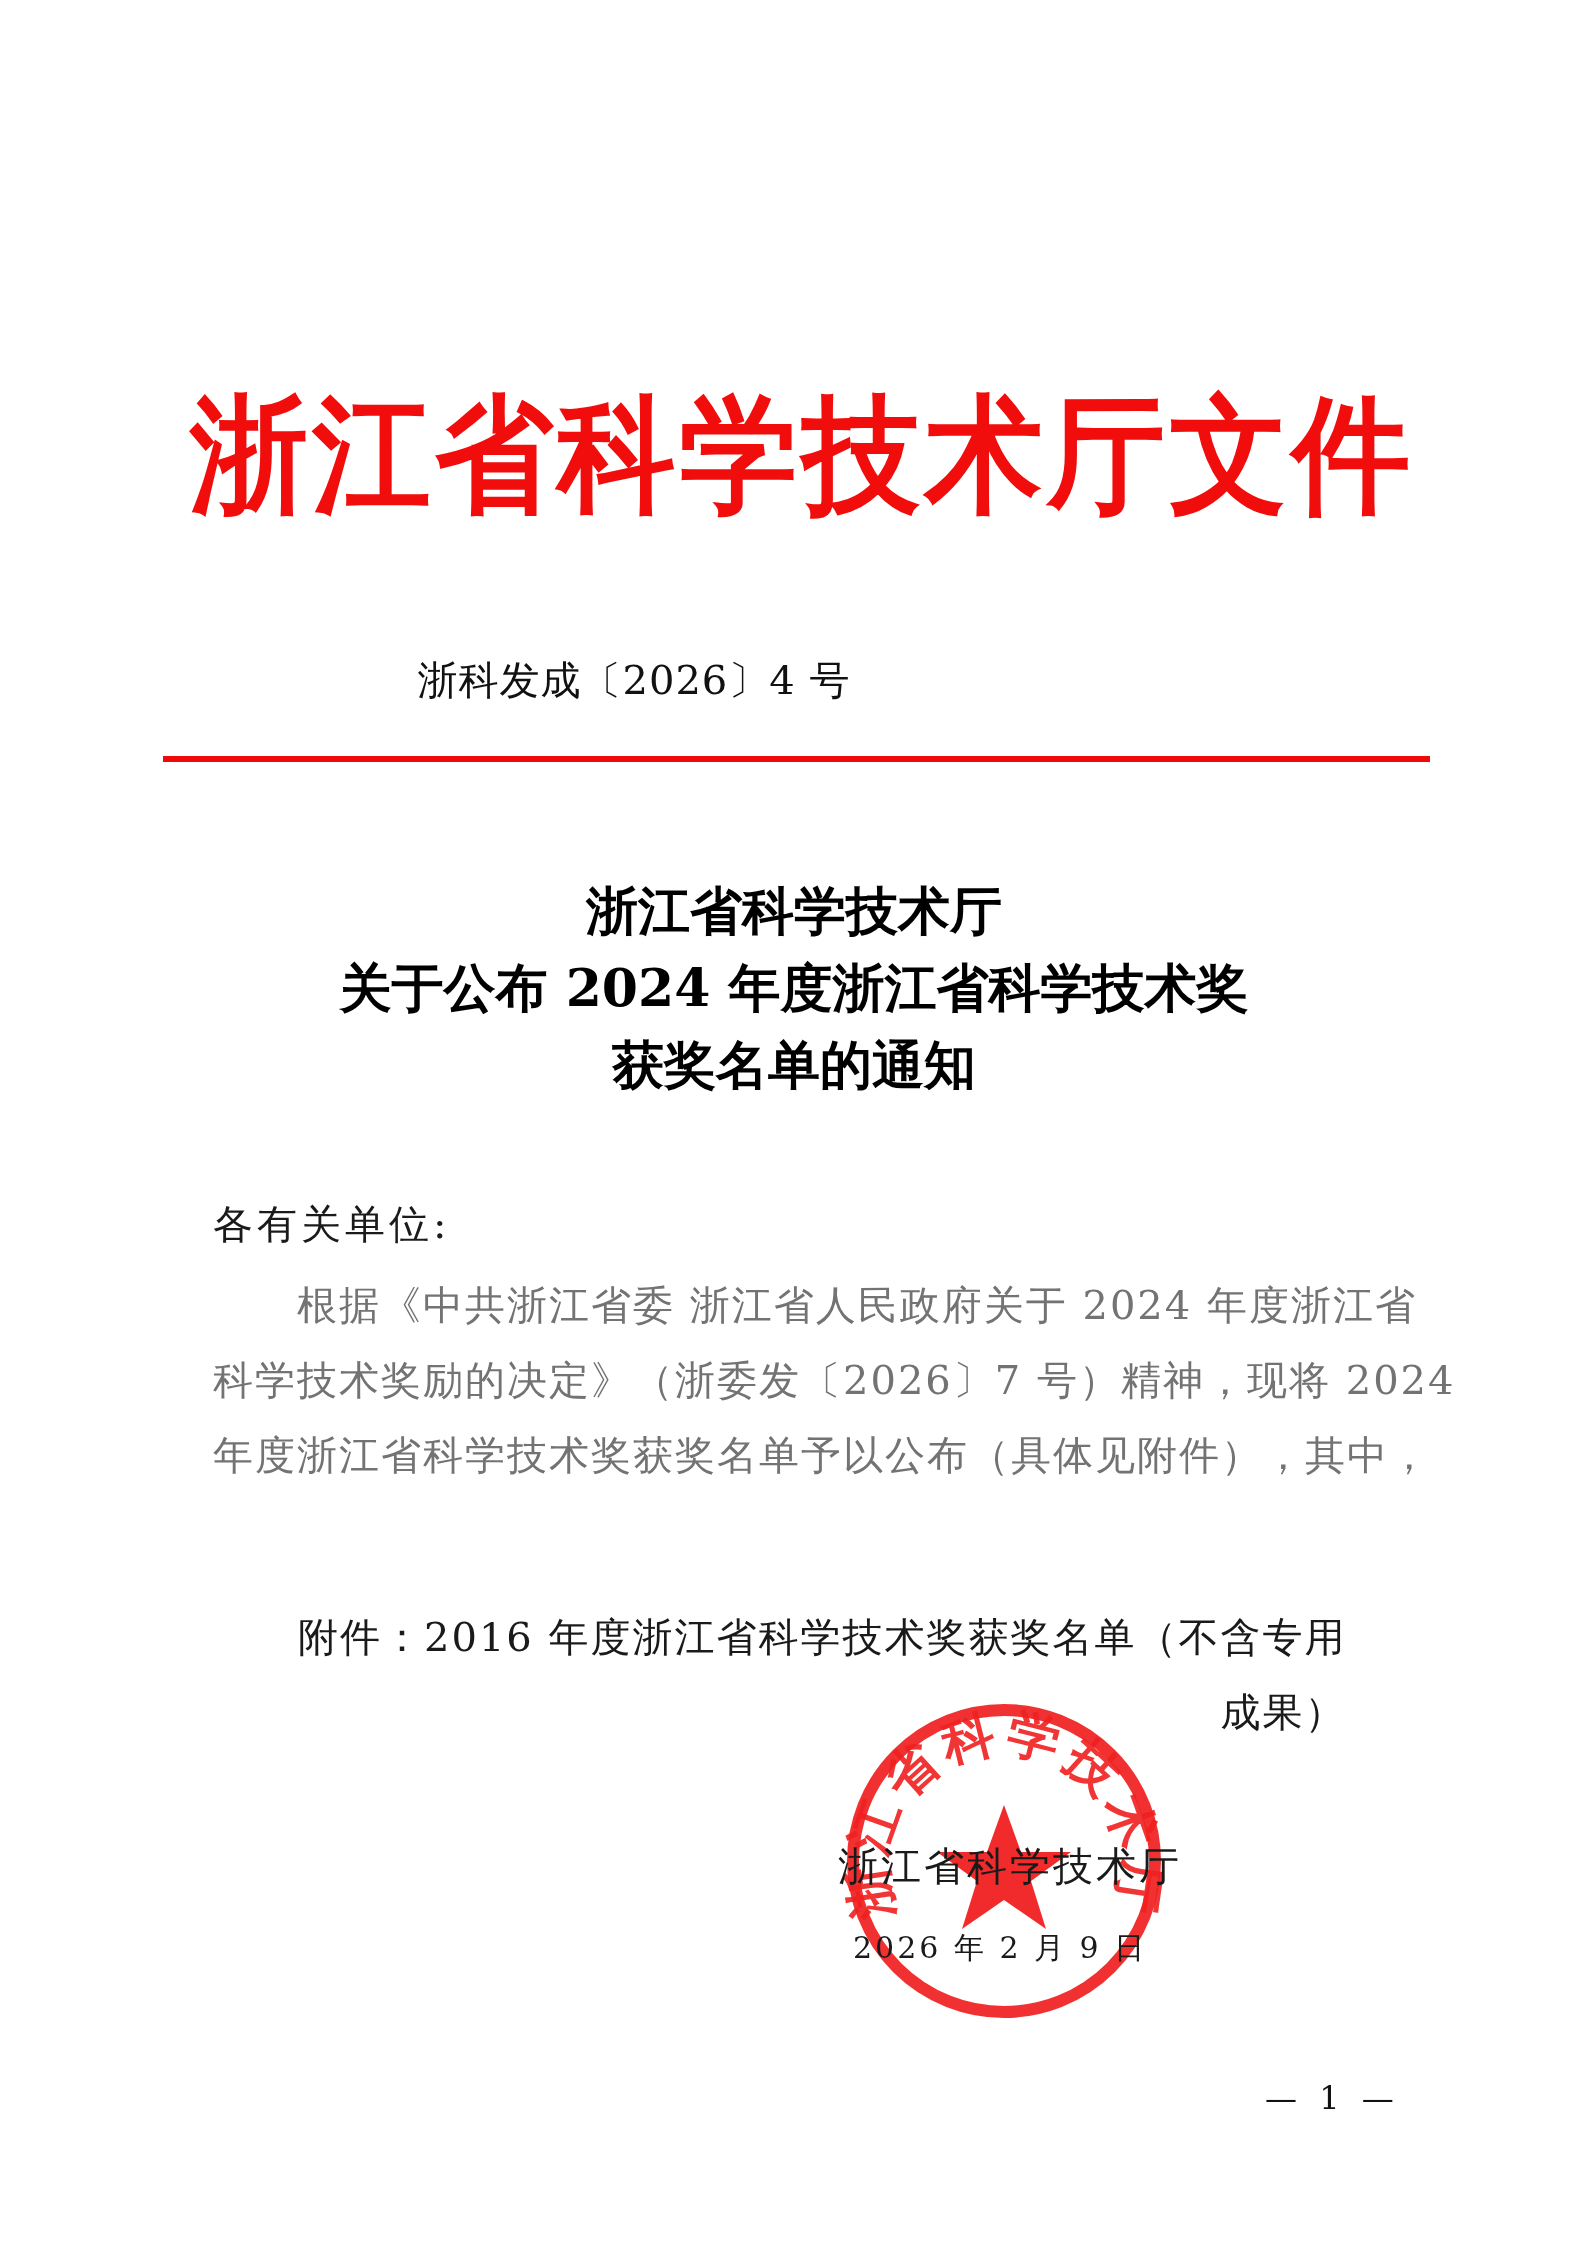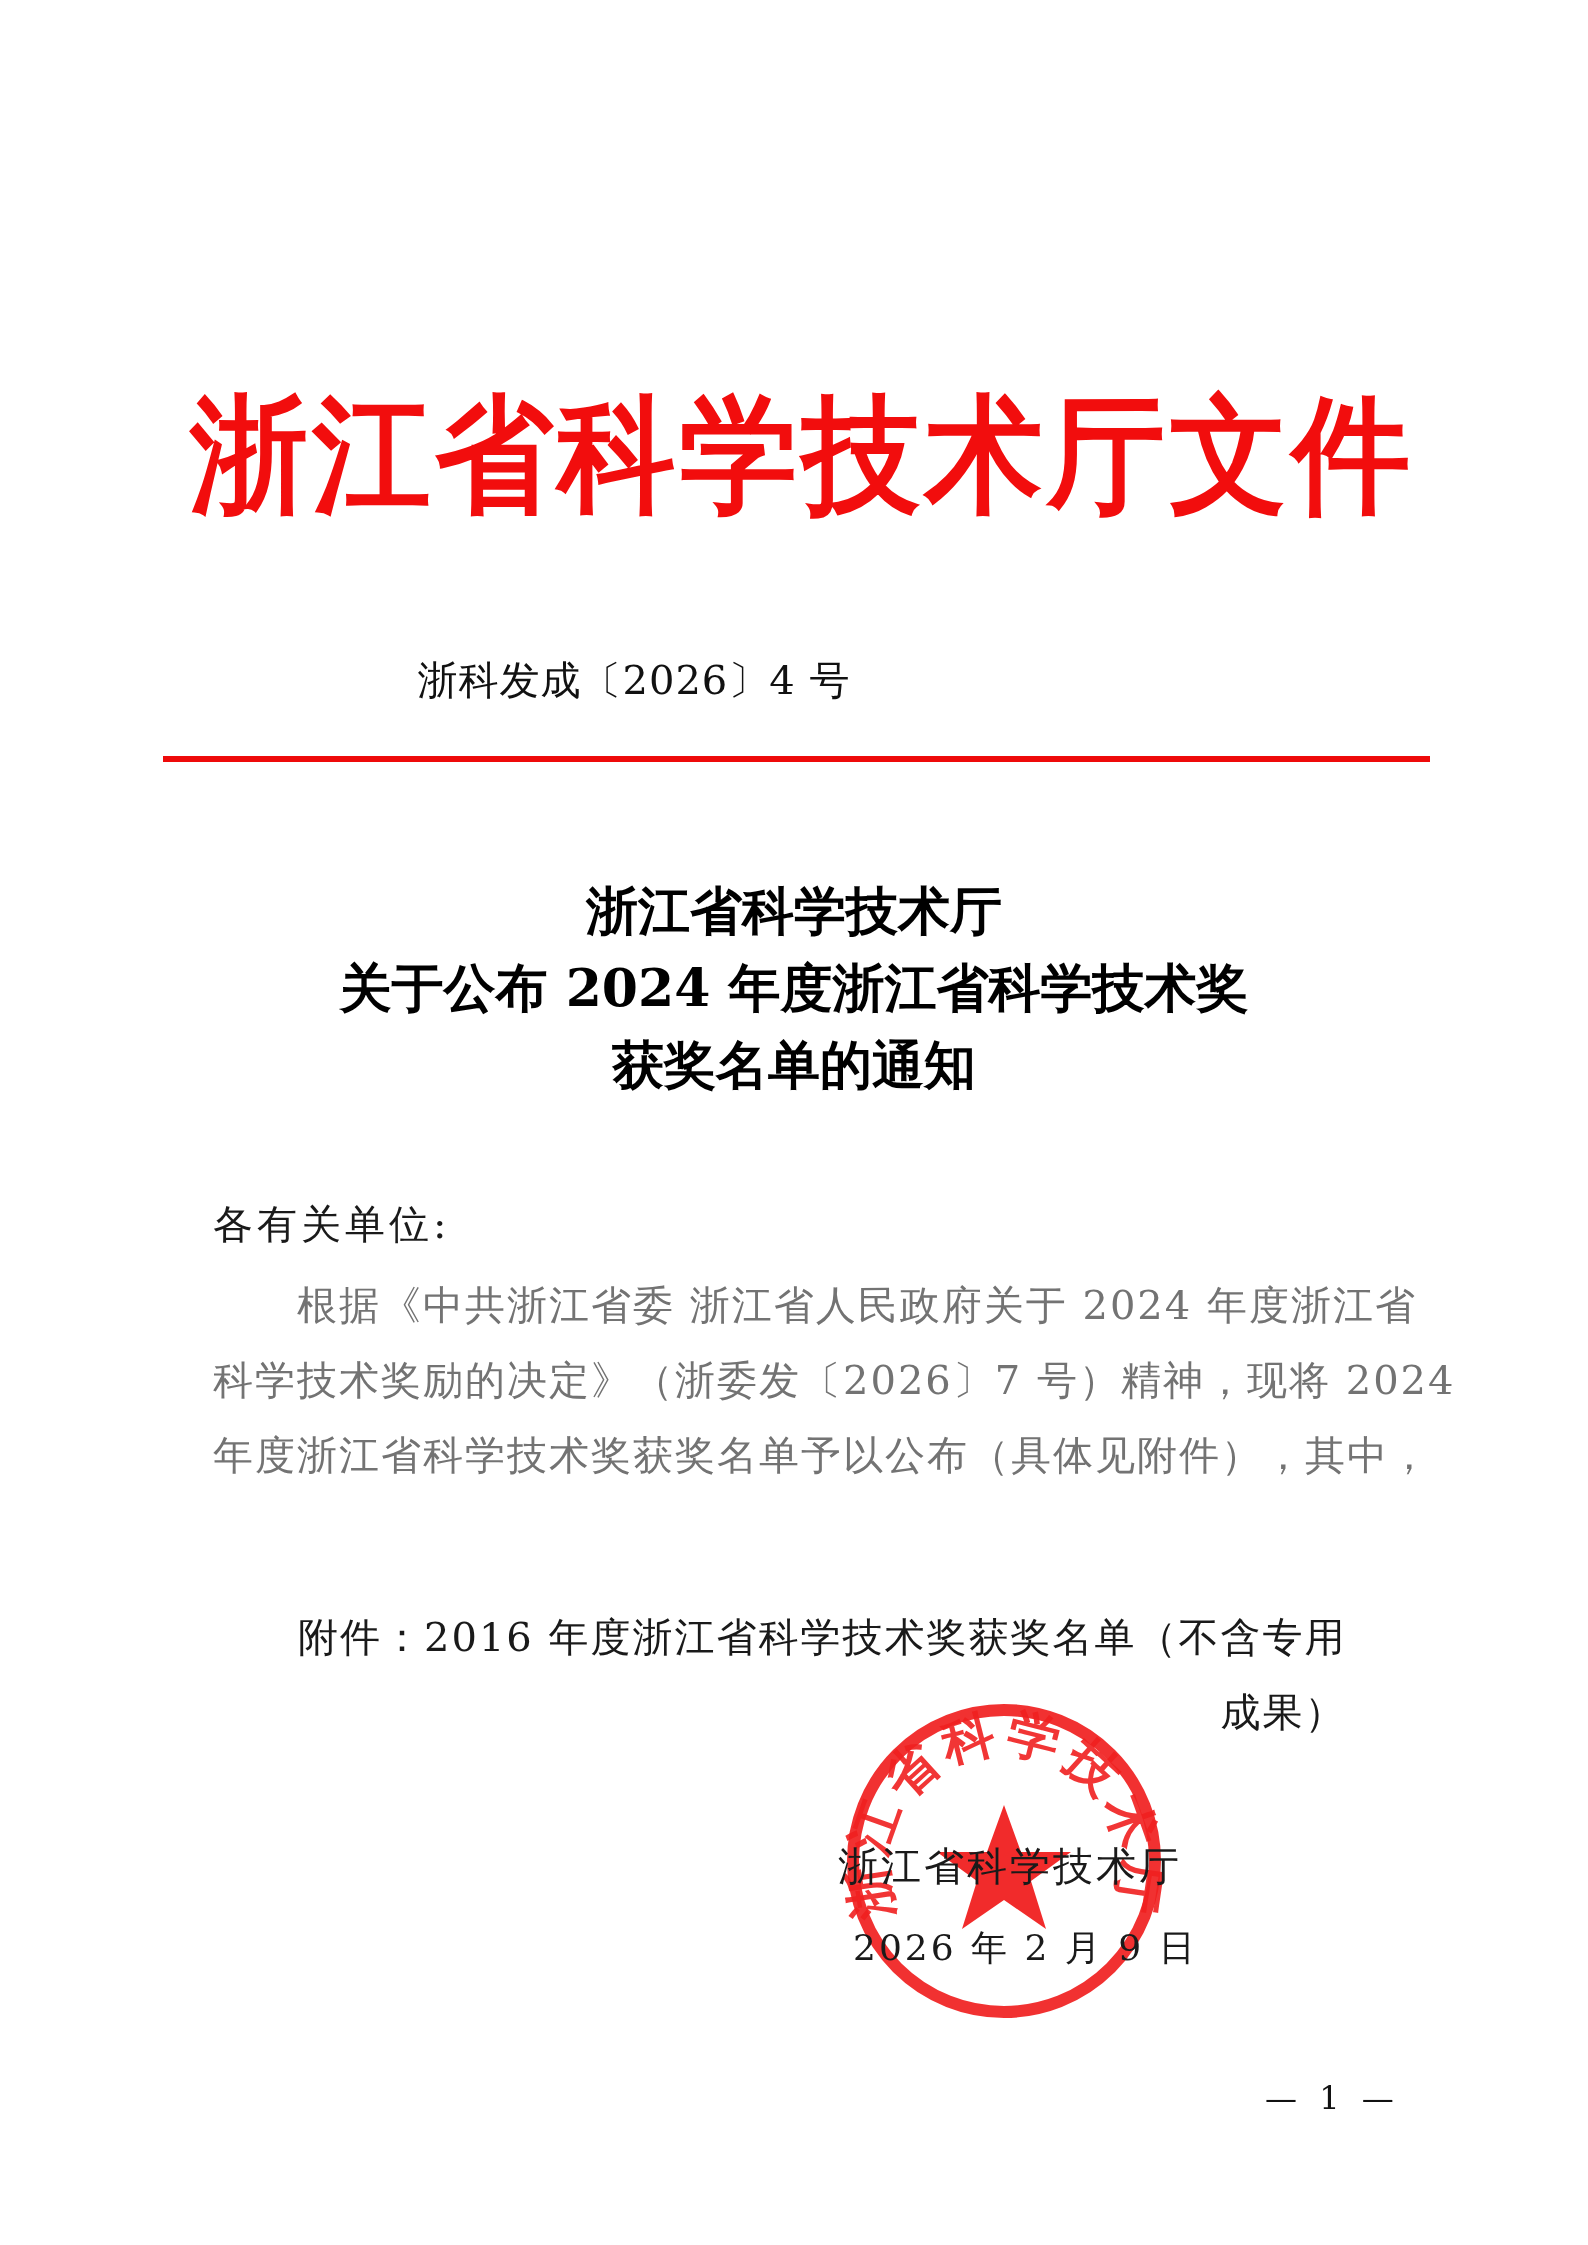--- a/index.html
+++ b/index.html
@@ -107,21 +107,21 @@
       top: 0;
       font-size: 40px;
       line-height: 56px;
       letter-spacing: 3px;
       color: #1a1a1a;
     }
     .sig-date {
       position: absolute;
       left: 853px;
       top: 82px;
-      font-size: 36px;
+      font-size: 30px;
       line-height: 56px;
       letter-spacing: 3px;
       color: #1a1a1a;
     }
     .page-number {
       left: 1265px;
       top: 2078px;
       font-size: 32px;
       line-height: 40px;
       color: #111;

